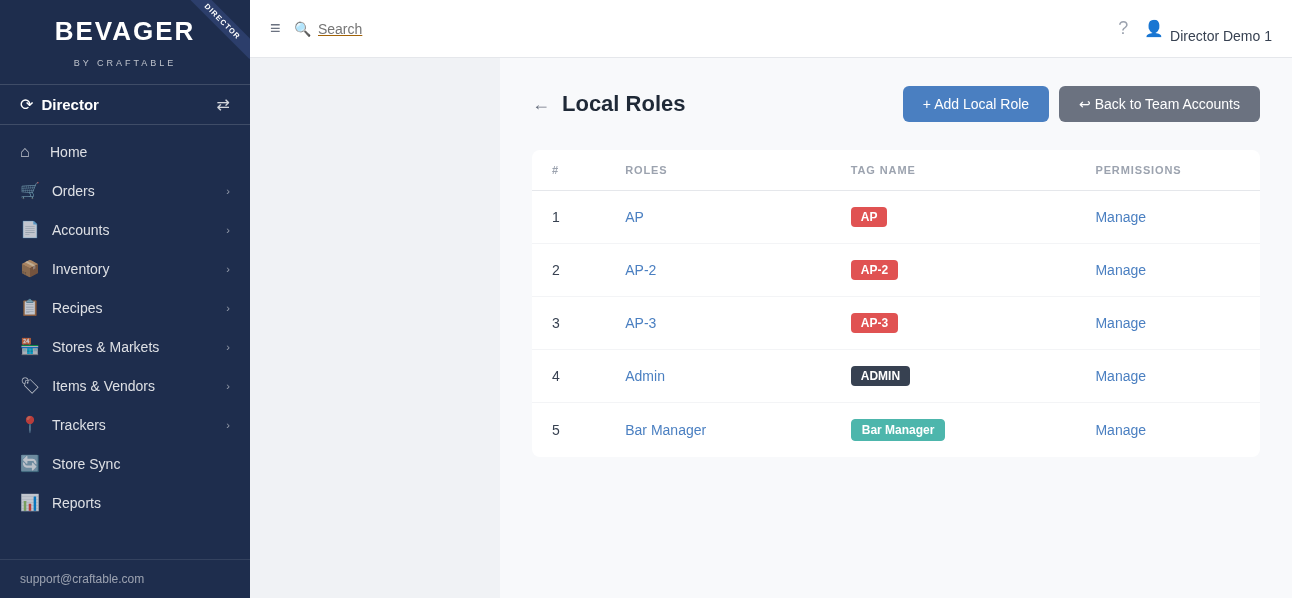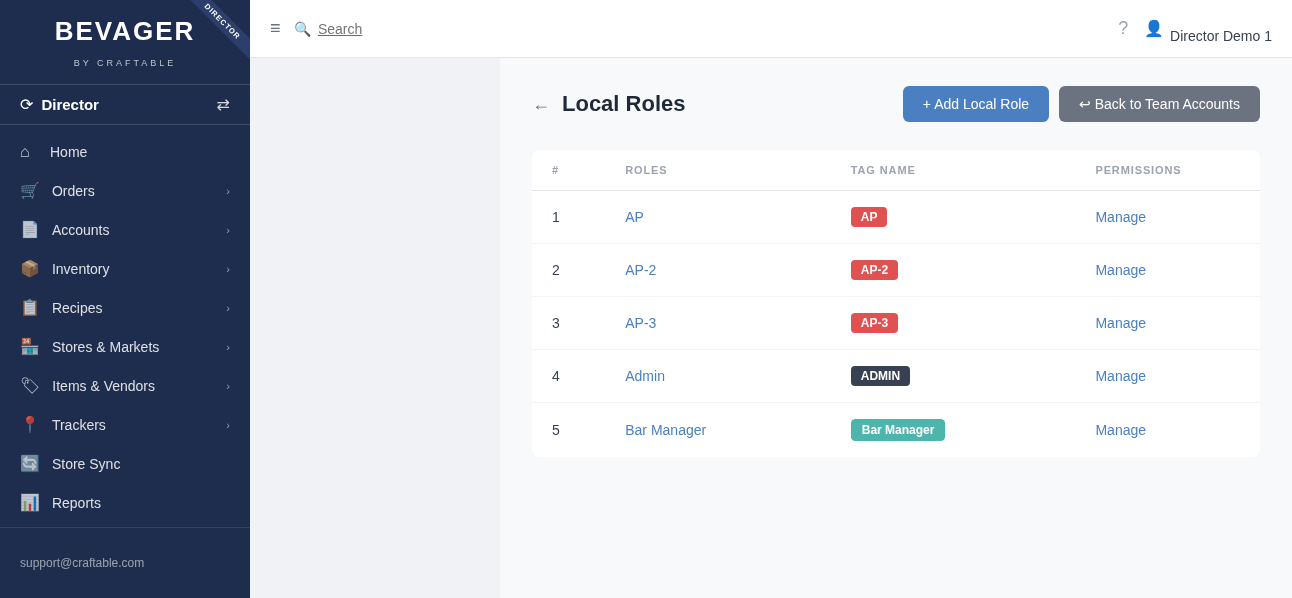--- a/index.html
+++ b/index.html
@@ -70,21 +70,21 @@
       font-size: 14px;
       cursor: pointer;
       gap: 12px;
       position: relative;
     }
     .nav-item .nav-icon { font-size: 16px; opacity: 0.85; min-width: 18px; }
     .nav-item .nav-label { flex: 1; }
     .nav-item .nav-chevron { font-size: 11px; opacity: 0.6; }
 
     .sidebar-footer {
-      padding: 28px 20px;
+      padding: 12px 20px;
       font-size: 12px;
       color: rgba(255,255,255,0.55);
       border-top: 1px solid rgba(255,255,255,0.1);
     }
 
     
     .topbar {
       position: fixed;
       left: 250px;
       right: 0;

